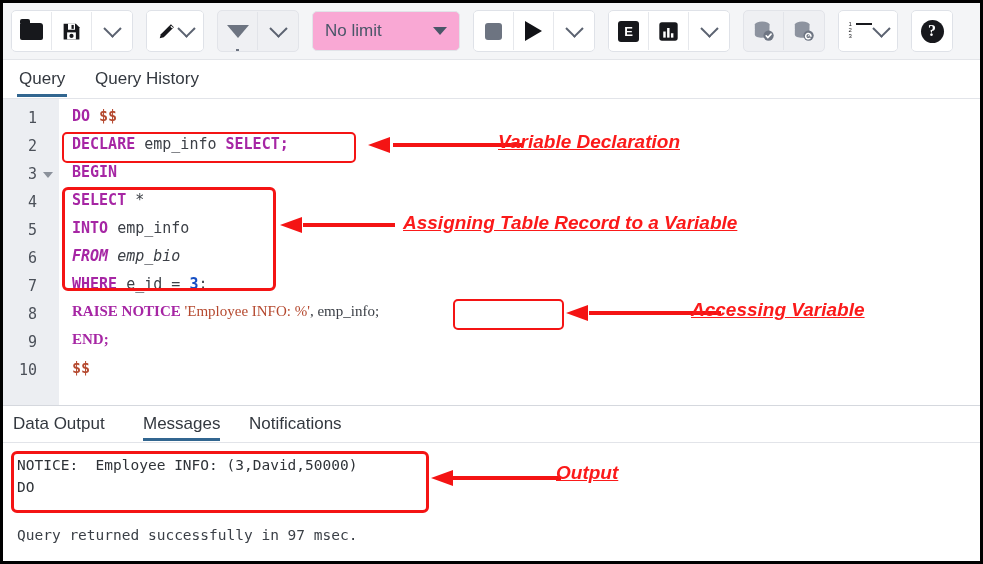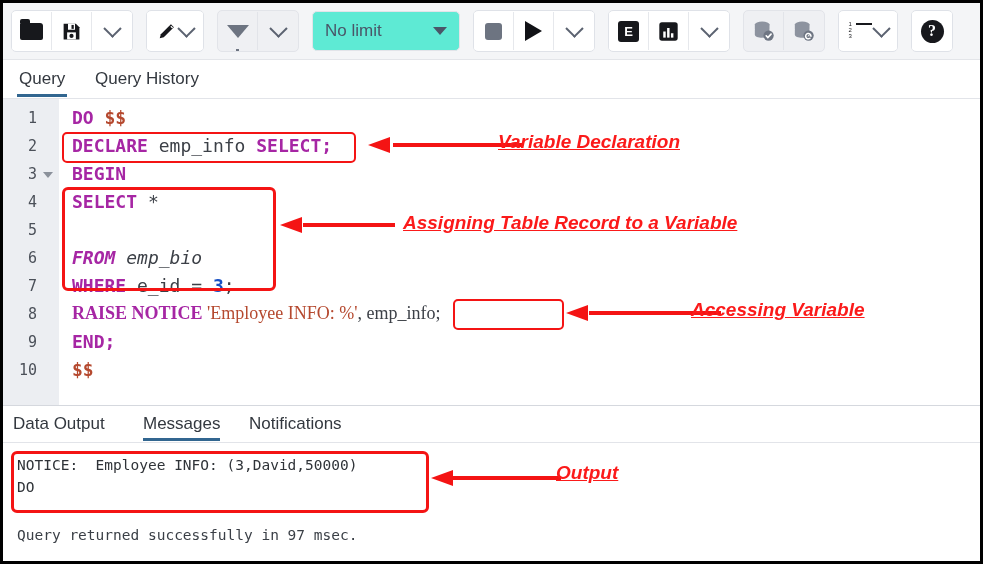--- a/index.html
+++ b/index.html
@@ -49,21 +49,21 @@
   .chev{
     display:block;
     width:11px;height:11px;
     border-right:2.2px solid #5b6270;
     border-bottom:2.2px solid #5b6270;
     transform:rotate(45deg) translate(-2px,-2px);
   }
   .limitbox{
     display:flex;align-items:center;justify-content:space-between;
     width:148px;height:40px;
-    background:#5eead4;
+    background:#f9a8d4;
     border:1px solid #e2e4e9;
     border-radius:5px;
     margin-right:13px;
     padding:0 12px;
     box-sizing:border-box;
   }
   .limitbox .txt{
     font-size:17px;color:#4a5668;
   }
   .tri-down{
@@ -161,21 +161,21 @@
   .fold{
     position:absolute;right:6px;
     width:0;height:0;
     border-left:5px solid transparent;
     border-right:5px solid transparent;
     border-top:6px solid #8b919b;
   }
   .code{
     position:absolute;left:56px;top:0;right:0;height:100%;
     font-family:"DejaVu Sans Mono","Liberation Mono",monospace;
-    font-size:18px;
+    font-size:15px;
     white-space:pre;
   }
   .cline{position:absolute;left:13px;}
   .kw{color:#a626a4;font-weight:bold;}
   .id{color:#3c4047;}
   .num{color:#1750c4;font-weight:bold;}
   .str{color:#b5492f;}
   .op{color:#3c4047;}
   .dollar{color:#b5492f;font-weight:bold;}
 
@@ -384,28 +384,29 @@
 
     <div class="code">
       <div class="cline" style="top:8px;"><span class="kw">DO</span> <span class="dollar">$$</span></div>
 
       <div class="cline" style="top:36px;"><span class="kw">DECLARE</span> <span class="id">emp_info</span> <span class="kw">SELECT;</span></div>
 
       <div class="cline" style="top:64px;"><span class="kw">BEGIN</span></div>
 
       <div class="cline" style="top:92px;text-align:center;"><span class="kw">SELECT</span> <span class="op">*</span></div>
 
+      <div class="cline" style="top:120px;"><span class="kw">INTO</span> <span class="id">emp_info</span></div>
 
       <div class="cline" style="top:148px;font-style:italic;"><span class="kw">FROM</span> <span class="id">emp_bio</span></div>
 
       <div class="cline" style="top:176px;"><span class="kw">WHERE</span> <span class="id">e_id</span> <span class="op">=</span> <span class="num">3</span><span class="op">;</span></div>
 
       <div class="cline" style="top:204px;font-family:Liberation Serif, serif;"><span class="kw">RAISE NOTICE</span> <span class="str">'Employee INFO: %'</span><span class="op">,</span> <span class="id">emp_info;</span></div>
 
-      <div class="cline" style="top:232px;"><span class="kw">END;</span></div>
+      <div class="cline" style="top:232px;font-family:Liberation Serif, serif;"><span class="kw">END;</span></div>
 
       <div class="cline" style="top:260px;"><span class="dollar">$$</span></div>
     </div>
   </div>
 
   <div class="divider"></div>
 
   <div class="btabs">
     <div class="btab active" id="btab-messages">Messages</div>
     <div class="btab" id="btab-data-output">Data Output</div>

